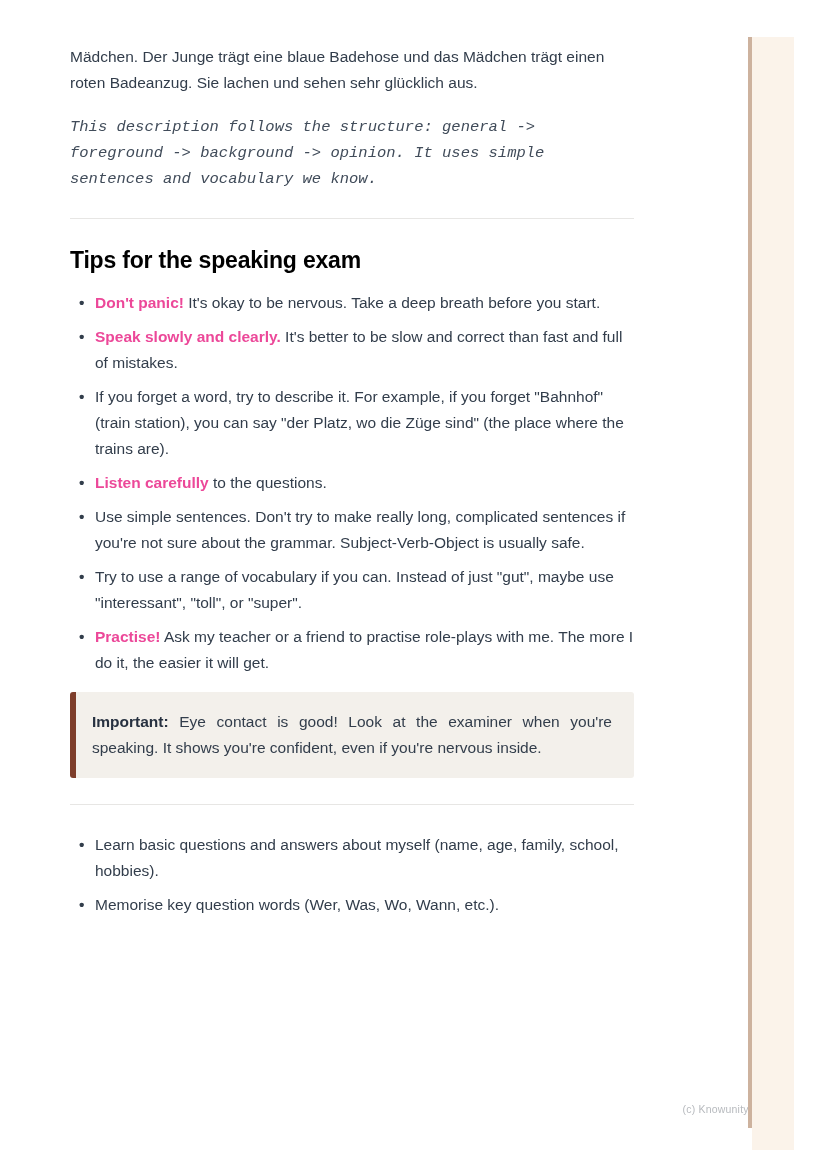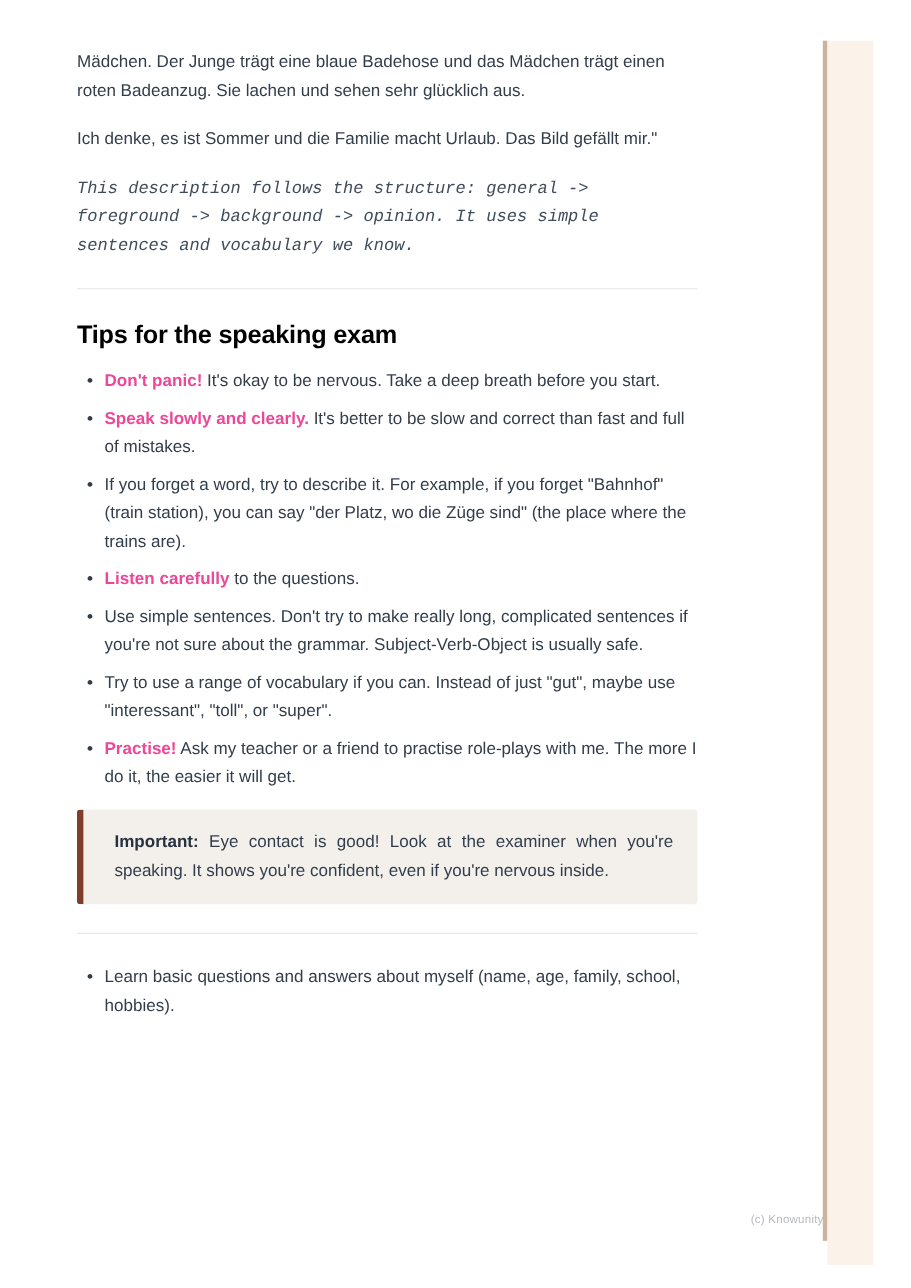--- a/index.html
+++ b/index.html
@@ -55,21 +55,21 @@
     left: -16px;
     top: 0;
     color: #323D4B;
     font-weight: 700;
   }
   ul.bullet-list b { color: #ec4899; }
   .callout {
     background: #F3F0EB;
     border-left: 6px solid #7E3E2B;
     border-radius: 3px;
-    padding: 17px 22px 17px 28px;
+    padding: 17px 22px 17px 16px;
     margin: 16px 0 0 0;
   }
   .callout p {
     text-align: justify;
     line-height: 26px;
   }
   .callout b { color: #273140; }
   .divider-after-callout { margin-top: 24px; margin-bottom: 26px; }
   .edge-line {
     position: absolute;
@@ -94,21 +94,20 @@
     z-index: 1;
     letter-spacing: 0.2px;
   }
 </style>
 </head>
 <body>
 
 <div class="content">
 
   <p class="body-para">Mädchen. Der Junge trägt eine blaue Badehose und das Mädchen trägt einen roten Badeanzug. Sie lachen und sehen sehr glücklich aus.</p>
-  <p class="body-para">Ich denke, es ist Sommer und die Familie macht Urlaub. Das Bild gefällt mir."</p>
 
   <p class="italic-note">This description follows the structure: general -&gt; foreground -&gt; background -&gt; opinion. It uses simple sentences and vocabulary we know.</p>
 
   <hr class="divider">
 
   <h2 class="section-heading">Tips for the speaking exam</h2>
 
   <ul class="bullet-list">
     <li><b>Don't panic!</b><span> It's okay to be nervous. Take a deep breath before you start.</span></li>
     <li><b>Speak slowly and clearly.</b><span> It's better to be slow and correct than fast and full of mistakes.</span></li>
@@ -121,19 +120,20 @@
 
   <div class="callout">
     <p><b>Important:</b><span> Eye contact is good! Look at the examiner when you're speaking. It shows you're confident, even if you're nervous inside.</span></p>
   </div>
 
   <hr class="divider divider-after-callout">
 
 
   <ul class="bullet-list">
     <li><b></b><span>Learn basic questions and answers about myself (name, age, family, school, hobbies).</span></li>
+    <li><b></b><span>Memorise key question words (Wer, Was, Wo, Wann, etc.).</span></li>
   </ul>
 
 </div>
 
 <div class="watermark">(c) Knowunity 2025</div>
 <div class="edge-panel"></div>
 <div class="edge-line"></div>
 
 </body></html>

